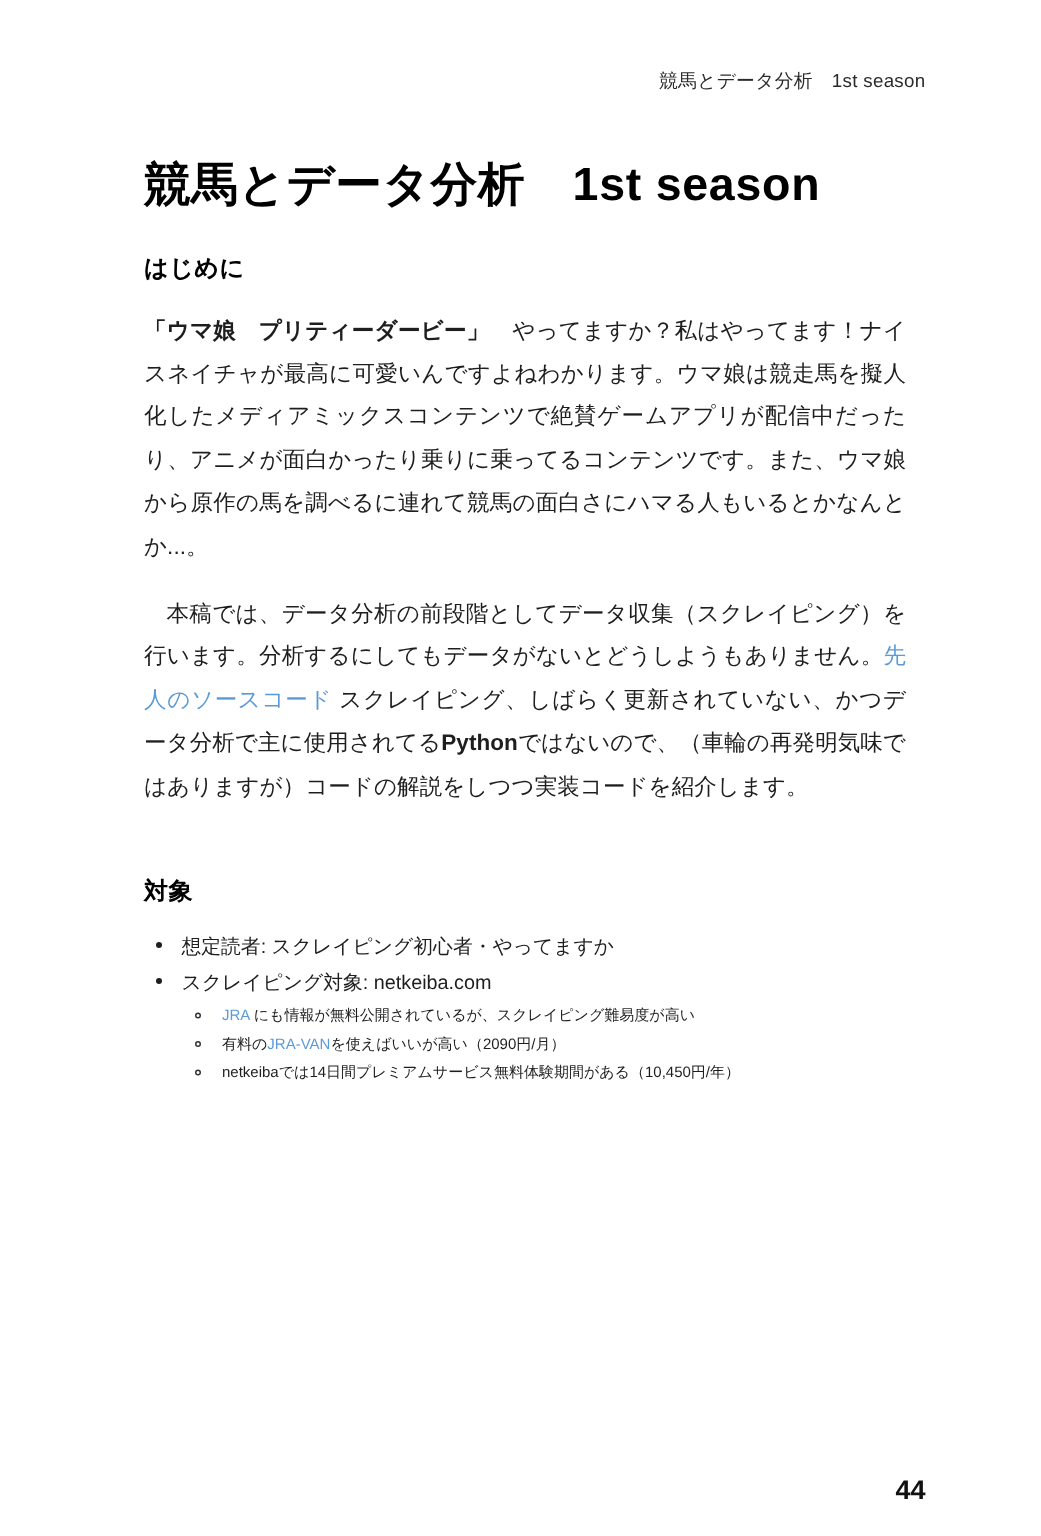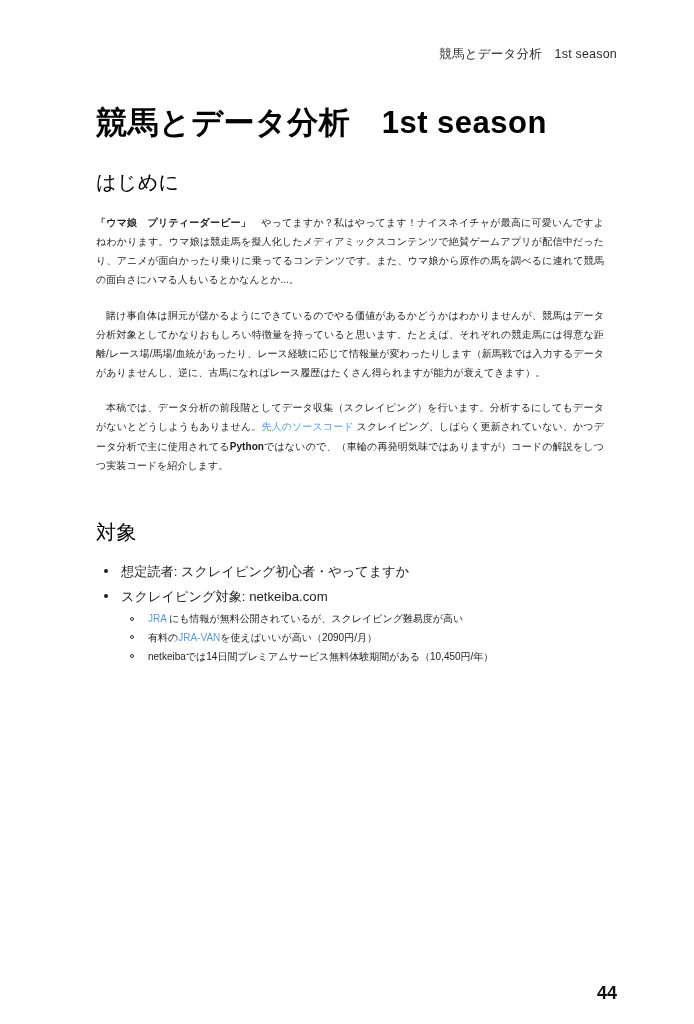--- a/index.html
+++ b/index.html
@@ -44,34 +44,34 @@
     font-size: 31px;
     font-weight: 700;
     line-height: 1.25;
     margin: 0 0 26px 0;
     letter-spacing: 0.5px;
     color: #000000;
     white-space: pre;
   }
 
   h2.section-title {
-    font-size: 20px;
-    font-weight: 400;
+    font-size: 16px;
+    font-weight: 700;
     margin: 0 0 17px 0;
     letter-spacing: 0.4px;
     color: #000000;
   }
 
   h2.section-title.spaced {
     margin-top: 44px;
     margin-bottom: 15px;
   }
 
   p.body-text {
-    font-size: 10px;
+    font-size: 15px;
     line-height: 1.92;
     margin: 0 0 16px 0;
     text-align: justify;
     text-justify: inter-character;
     color: #1e1e1e;
     letter-spacing: 0.05px;
   }
 
   p.body-text.indent {
     text-indent: 1em;
@@ -160,21 +160,20 @@
   <div class="running-header">競馬とデータ分析　1st season</div>
 
   <div class="content">
 
     <h1 class="chapter-title">競馬とデータ分析　1st season</h1>
 
     <h2 class="section-title">はじめに</h2>
 
     <p class="body-text"><strong class="bold-run">「ウマ娘　プリティーダービー」</strong><span>　やってますか？私はやってます！ナイスネイチャが最高に可愛いんですよねわかります。ウマ娘は競走馬を擬人化したメディアミックスコンテンツで絶賛ゲームアプリが配信中だったり、アニメが面白かったり乗りに乗ってるコンテンツです。また、ウマ娘から原作の馬を調べるに連れて競馬の面白さにハマる人もいるとかなんとか...。</span></p>
 
-    <p class="body-text indent">賭け事自体は胴元が儲かるようにできているのでやる価値があるかどうかはわかりませんが、競馬はデータ分析対象としてかなりおもしろい特徴量を持っていると思います。たとえば、それぞれの競走馬には得意な距離/レース場/馬場/血統があったり、レース経験に応じて情報量が変わったりします（新馬戦では入力するデータがありませんし、逆に、古馬になればレース履歴はたくさん得られますが能力が衰えてきます）。</p>
 
     <p class="body-text indent"><span>本稿では、データ分析の前段階としてデータ収集（スクレイピング）を行います。分析するにしてもデータがないとどうしようもありません。</span><a class="link" href="#">先人のソースコード</a><span> スクレイピング、しばらく更新されていない、かつデータ分析で主に使用されてる</span><strong class="bold-run">Python</strong><span>ではないので、（車輪の再発明気味ではありますが）コードの解説をしつつ実装コードを紹介します。</span></p>
 
 
     <h2 class="section-title spaced">対象</h2>
 
     <ul class="bullets">
 
       <li>
         <span class="marker-disc"></span>

